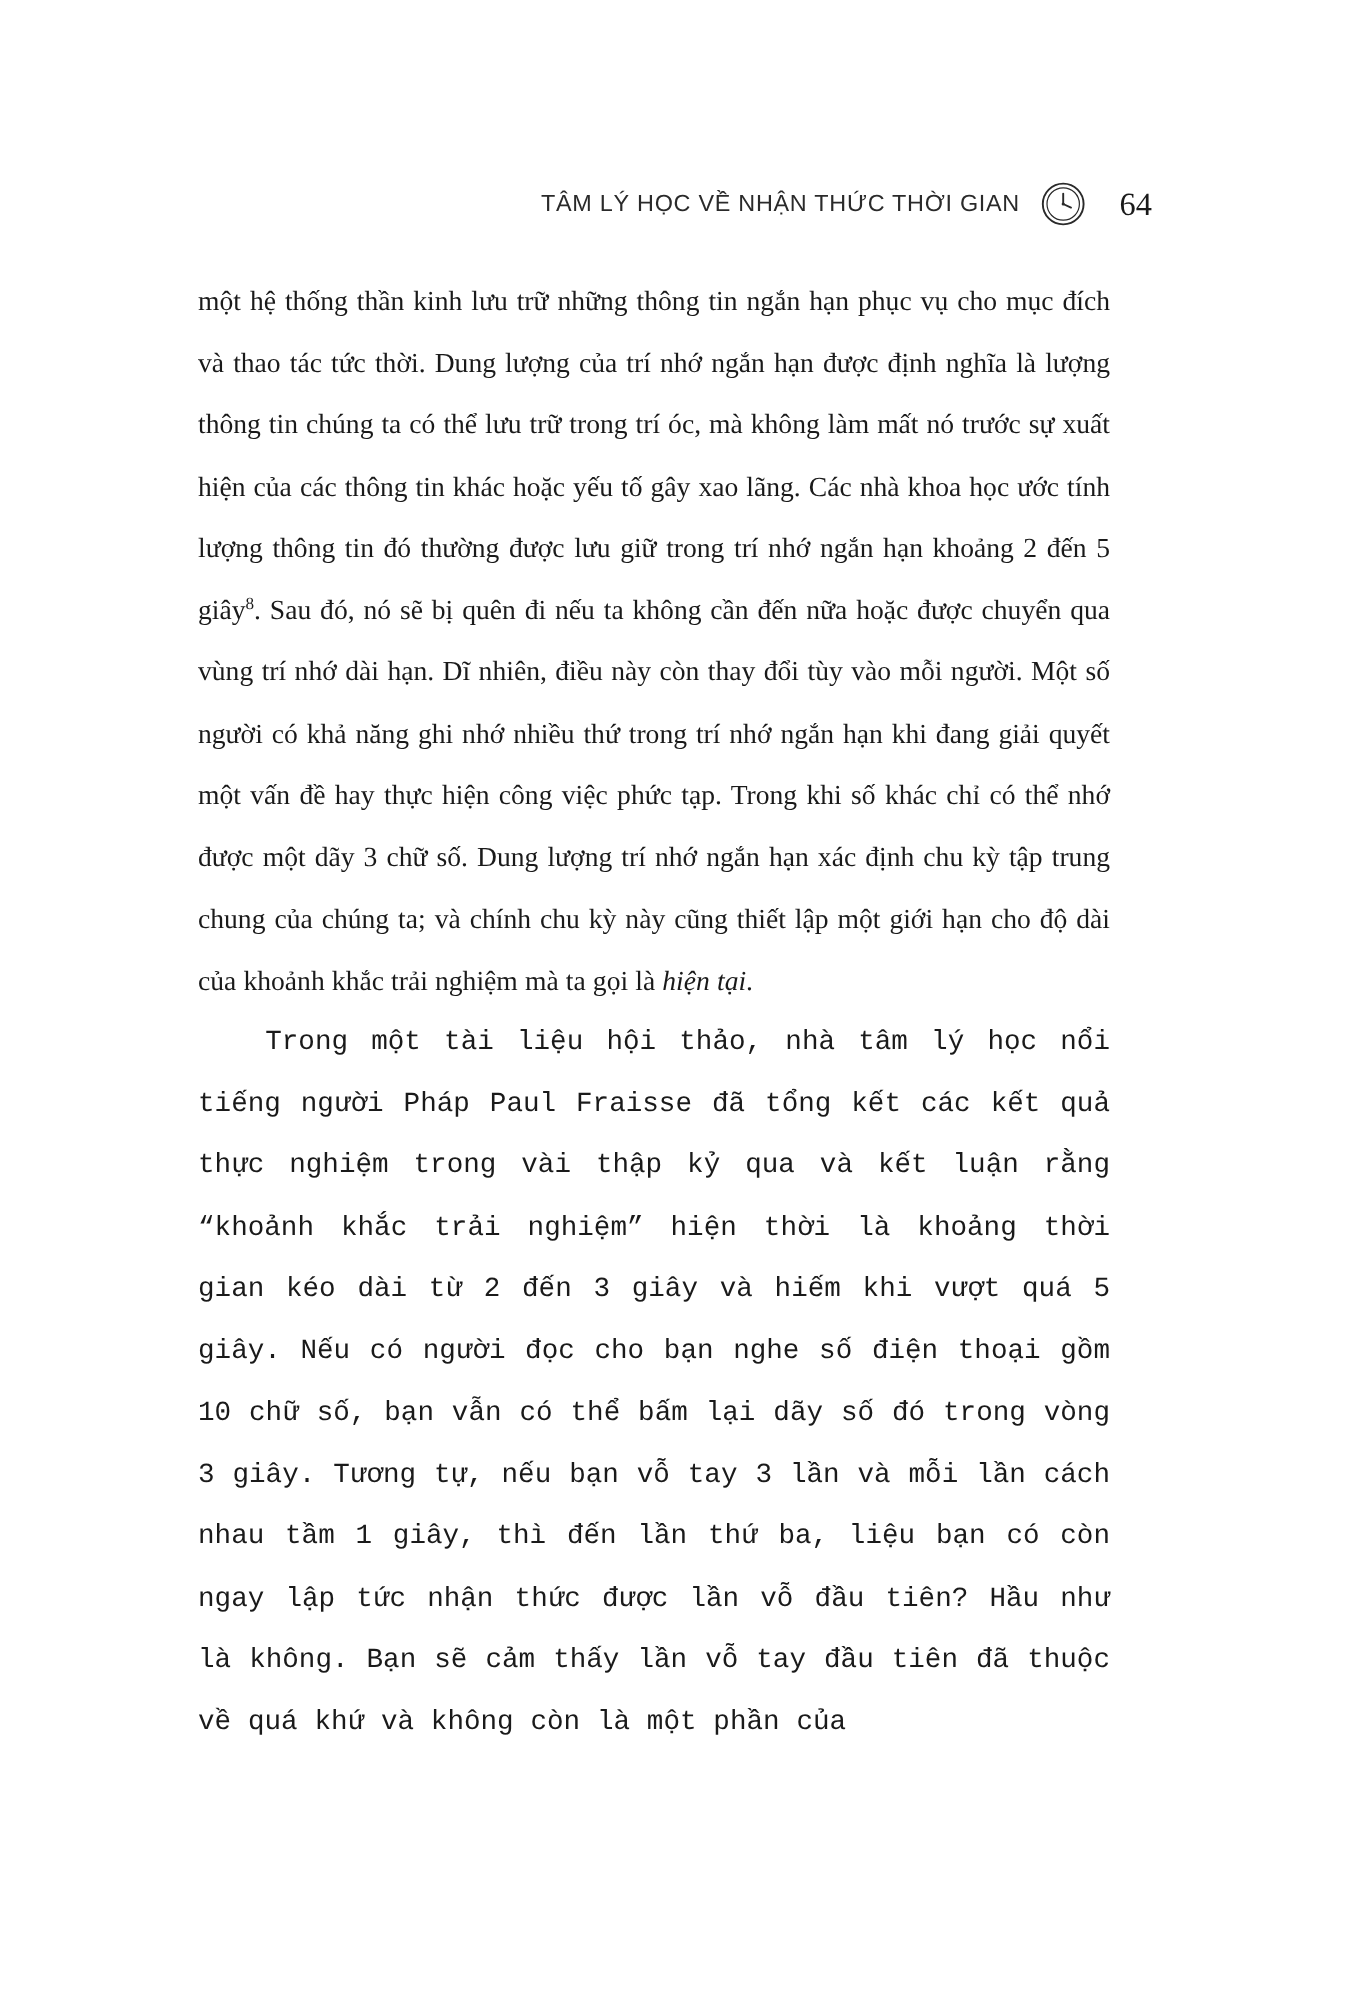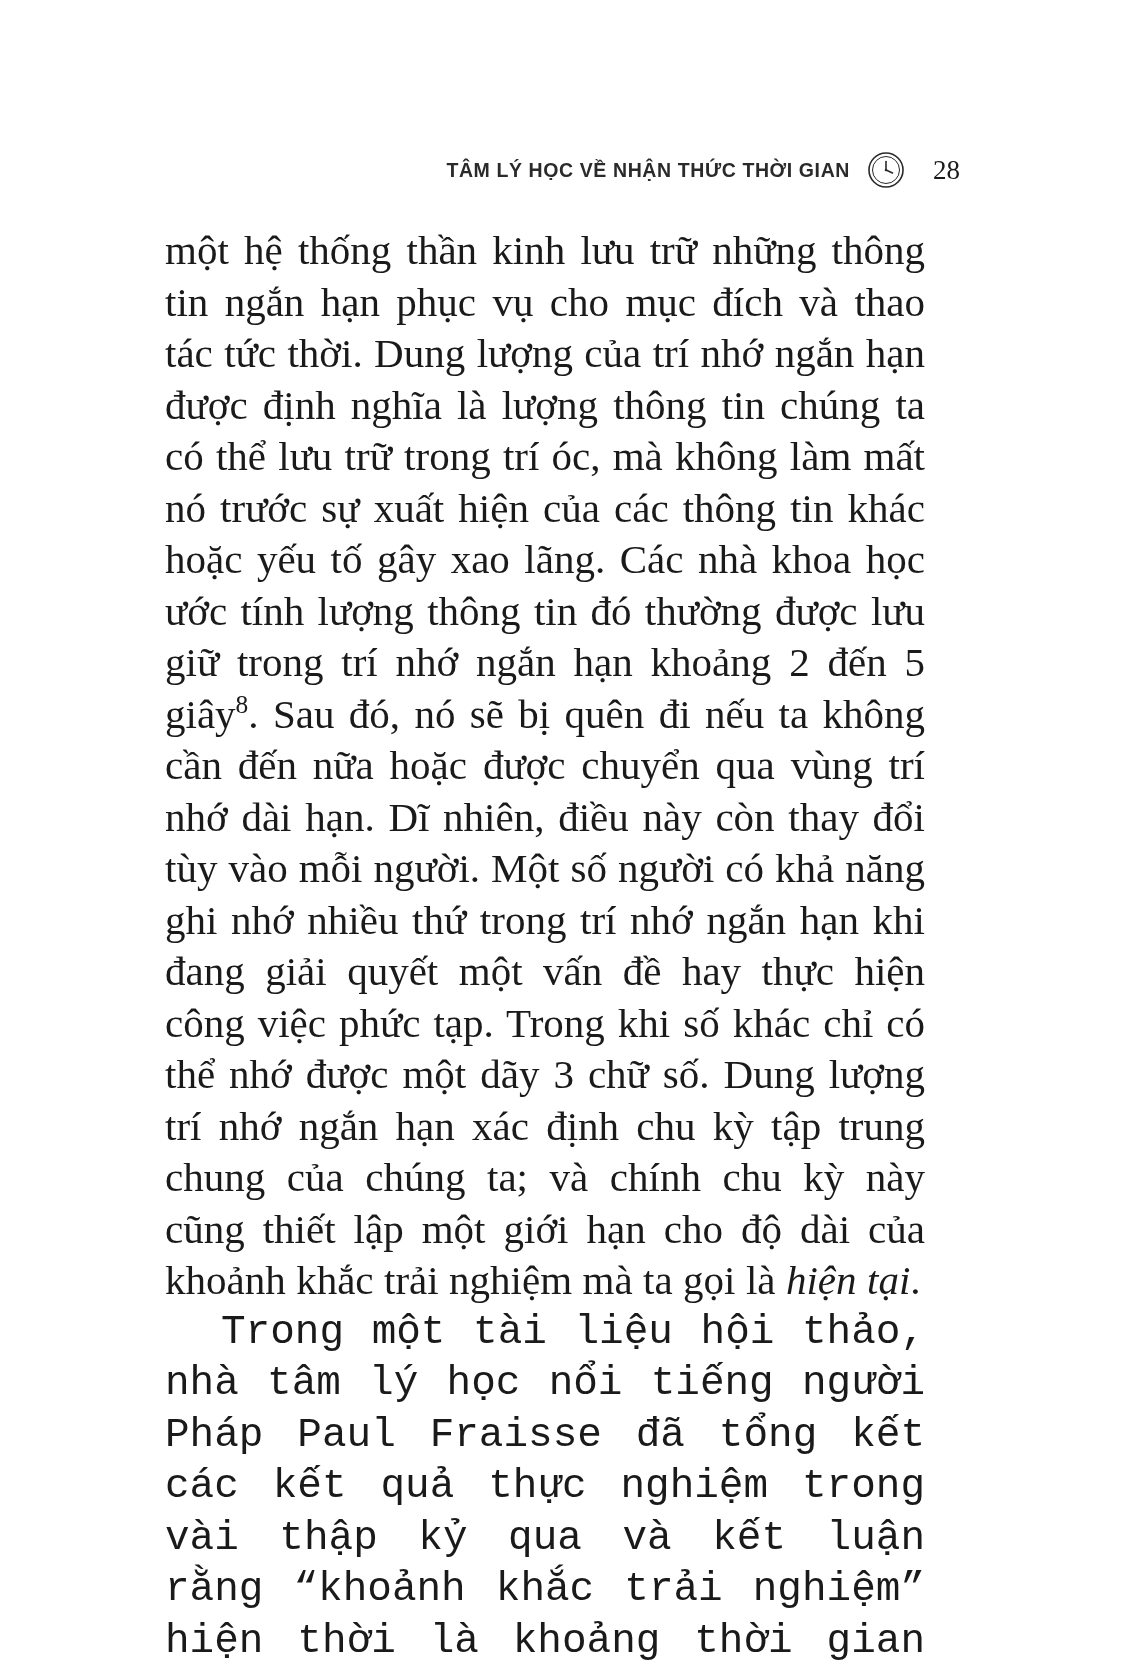--- a/index.html
+++ b/index.html
@@ -29,21 +29,21 @@
     right: 165px;
     height: 40px;
     display: flex;
     align-items: center;
     justify-content: flex-end;
   }
   .running-head-title {
     font-family: "Liberation Sans", sans-serif;
     font-size: 19.5px;
     letter-spacing: 0.6px;
-    font-weight: 700;
+    font-weight: 400;
     color: #2a2a2a;
     white-space: nowrap;
   }
   .clock-icon {
     margin: 0 14px 0 16px;
     display: block;
     line-height: 0;
   }
   .page-number {
     font-family: "Liberation Serif", serif;
@@ -55,21 +55,21 @@
 
   
   .content {
     position: absolute;
     top: 225px;
     left: 165px;
     width: 760px;
   }
   p.para {
     margin: 0;
-    font-size: 41px;
+    font-size: 23px;
     line-height: 51.5px;
     text-align: justify;
     text-justify: inter-word;
     hyphens: none;
     word-spacing: 0.2px;
   }
   p.indent {
     text-indent: 56px;
     font-family: Liberation Mono, monospace;
   }
@@ -94,21 +94,21 @@
     <span class="running-head-title">TÂM LÝ HỌC VỀ NHẬN THỨC THỜI GIAN</span>
     <span class="clock-icon">
       <svg width="40" height="40" viewBox="0 0 40 40" aria-hidden="true">
         <circle cx="20" cy="20" r="17" fill="none" stroke="#2a2a2a" stroke-width="1.6"></circle>
         <circle cx="20" cy="20" r="13.5" fill="none" stroke="#2a2a2a" stroke-width="1"></circle>
         <line x1="20" y1="20" x2="20" y2="11.5" stroke="#2a2a2a" stroke-width="1.6" stroke-linecap="round"></line>
         <line x1="20" y1="20" x2="26.5" y2="23" stroke="#2a2a2a" stroke-width="1.6" stroke-linecap="round"></line>
         <circle cx="20" cy="20" r="1.3" fill="#2a2a2a"></circle>
       </svg>
     </span>
-    <span class="page-number">28</span>
+    <span class="page-number">64</span>
   </div>
 
   <div class="content">
 
     <p class="para"><span>một hệ thống thần kinh lưu trữ những thông tin ngắn hạn phục vụ cho mục đích và thao tác tức thời. Dung lượng của trí nhớ ngắn hạn được định nghĩa là lượng thông tin chúng ta có thể lưu trữ trong trí óc, mà không làm mất nó trước sự xuất hiện của các thông tin khác hoặc yếu tố gây xao lãng. Các nhà khoa học ước tính lượng thông tin đó thường được lưu giữ trong trí nhớ ngắn hạn khoảng 2 đến 5 giây</span><sup>8</sup><span>. Sau đó, nó sẽ bị quên đi nếu ta không cần đến nữa hoặc được chuyển qua vùng trí nhớ dài hạn. Dĩ nhiên, điều này còn thay đổi tùy vào mỗi người. Một số người có khả năng ghi nhớ nhiều thứ trong trí nhớ ngắn hạn khi đang giải quyết một vấn đề hay thực hiện công việc phức tạp. Trong khi số khác chỉ có thể nhớ được một dãy 3 chữ số. Dung lượng trí nhớ ngắn hạn xác định chu kỳ tập trung chung của chúng ta; và chính chu kỳ này cũng thiết lập một giới hạn cho độ dài của khoảnh khắc trải nghiệm mà ta gọi là </span><em>hiện tại</em><span>.</span></p>
 
     <p class="para indent last-line-spread">Trong một tài liệu hội thảo, nhà tâm lý học nổi tiếng người Pháp Paul Fraisse đã tổng kết các kết quả thực nghiệm trong vài thập kỷ qua và kết luận rằng “khoảnh khắc trải nghiệm” hiện thời là khoảng thời gian kéo dài từ 2 đến 3 giây và hiếm khi vượt quá 5 giây. Nếu có người đọc cho bạn nghe số điện thoại gồm 10 chữ số, bạn vẫn có thể bấm lại dãy số đó trong vòng 3 giây. Tương tự, nếu bạn vỗ tay 3 lần và mỗi lần cách nhau tầm 1 giây, thì đến lần thứ ba, liệu bạn có còn ngay lập tức nhận thức được lần vỗ đầu tiên? Hầu như là không. Bạn sẽ cảm thấy lần vỗ tay đầu tiên đã thuộc về quá khứ và không còn là một phần của</p>
 
   </div>
 </div>

